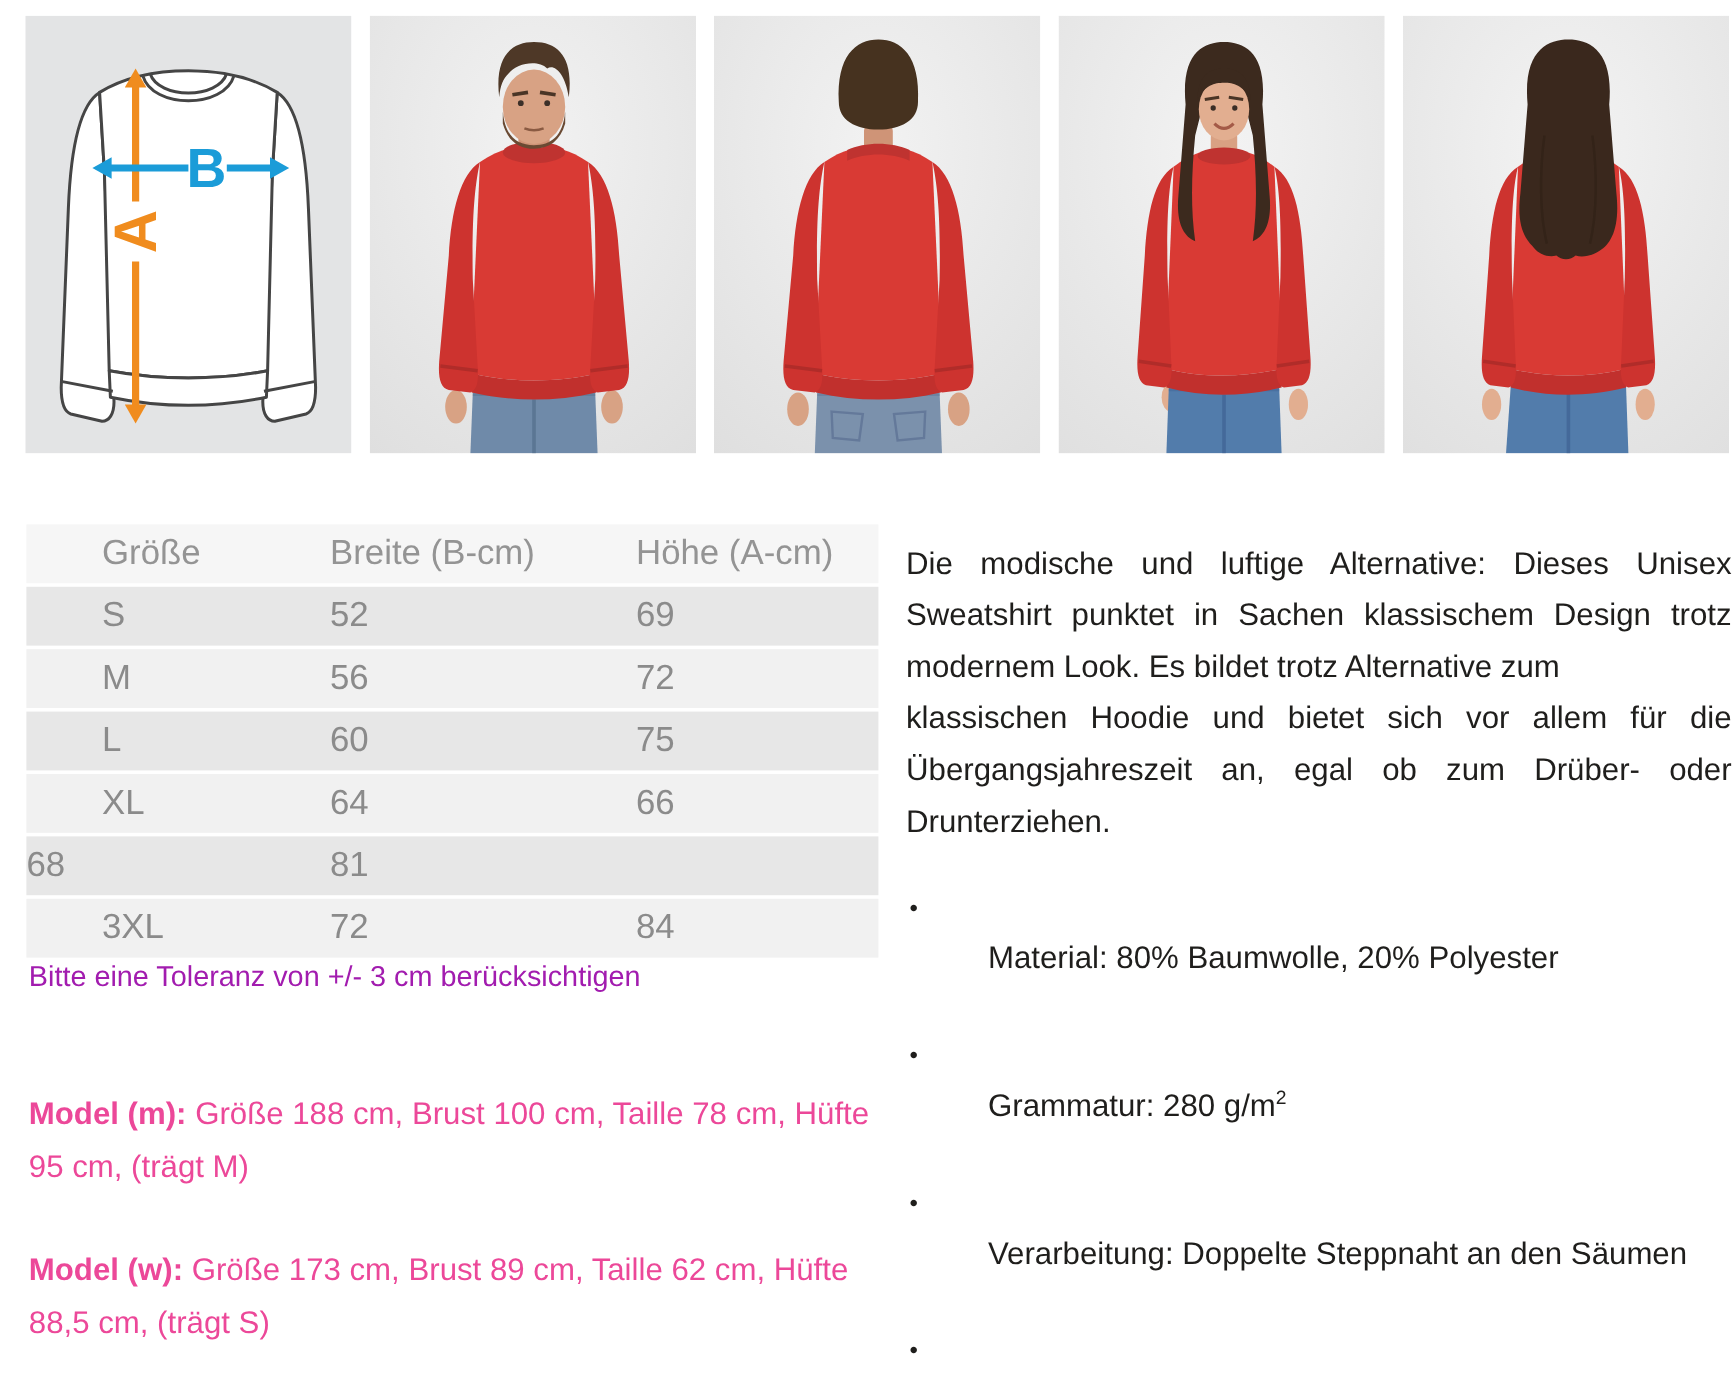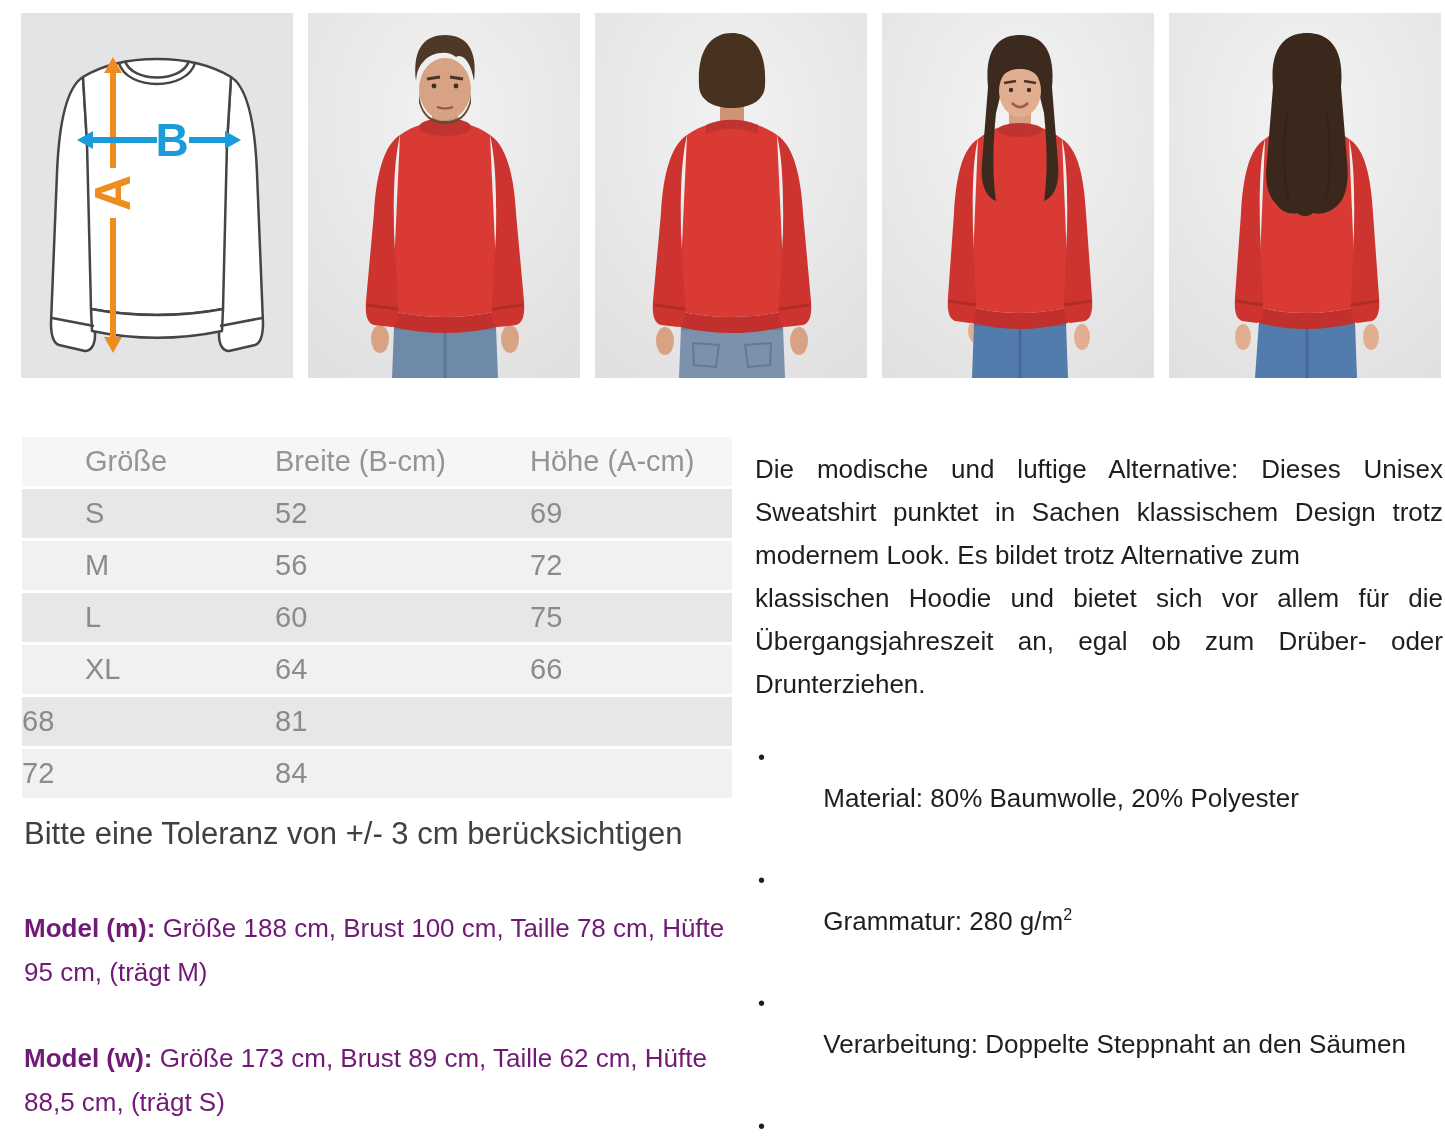--- a/index.html
+++ b/index.html
@@ -25,26 +25,26 @@
     height:49px; margin-bottom:3px; align-items:center;
     font-size:29px; color:#8b8b8b;
   }
   .thead  { background:#f6f6f6; color:#949494; }
   .r-odd  { background:#e7e7e7; }
   .r-even { background:#f1f1f1; }
   .c1 { padding-left:63px; }
 
   
   .tolerance {
-    position:absolute; left:24px; top:818px;
-    font-size:31px; line-height:32px; color:#404040;
+    position:absolute; left:24px; top:799px;
+    font-size:24px; line-height:32px; color:#a21caf;
   }
   .model-block {
     position:absolute; left:24px; width:702px;
-    font-size:26px; line-height:44px; color:#701a75;
+    font-size:26px; line-height:44px; color:#ec4899;
   }
   .model-m { top:906px; }
   .model-w { top:1036px; }
   .bold { font-weight:bold; }
 
   
   .right-col { position:absolute; left:755px; top:448px; width:688px; }
   .para-line {
     height:43px; line-height:43px; font-size:26px;
     white-space:nowrap;
@@ -250,20 +250,21 @@
   <div class="trow r-even">
     <span class="c1">XL</span>
     <span>64</span>
     <span>66</span>
   </div>
   <div class="trow r-odd">
     <span>68</span>
     <span>81</span>
   </div>
   <div class="trow r-even">
+    <span class="c1">3XL</span>
     <span>72</span>
     <span>84</span>
   </div>
 </div>
 
 <div class="tolerance">Bitte eine Toleranz von +/- 3 cm berücksichtigen</div>
 
 <div class="model-block model-m">
   <span class="bold">Model (m):</span><span> Größe 188 cm, Brust 100 cm, Taille 78 cm, Hüfte 95 cm, (trägt M)</span>
 </div>

